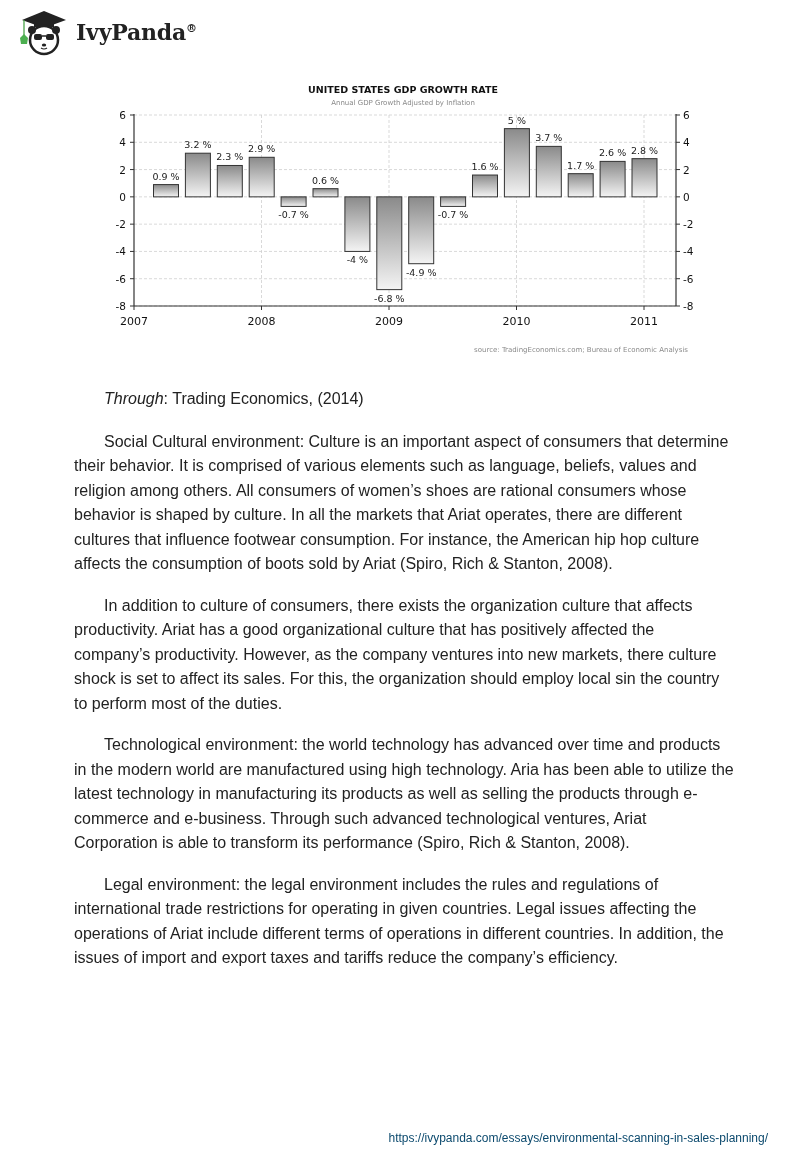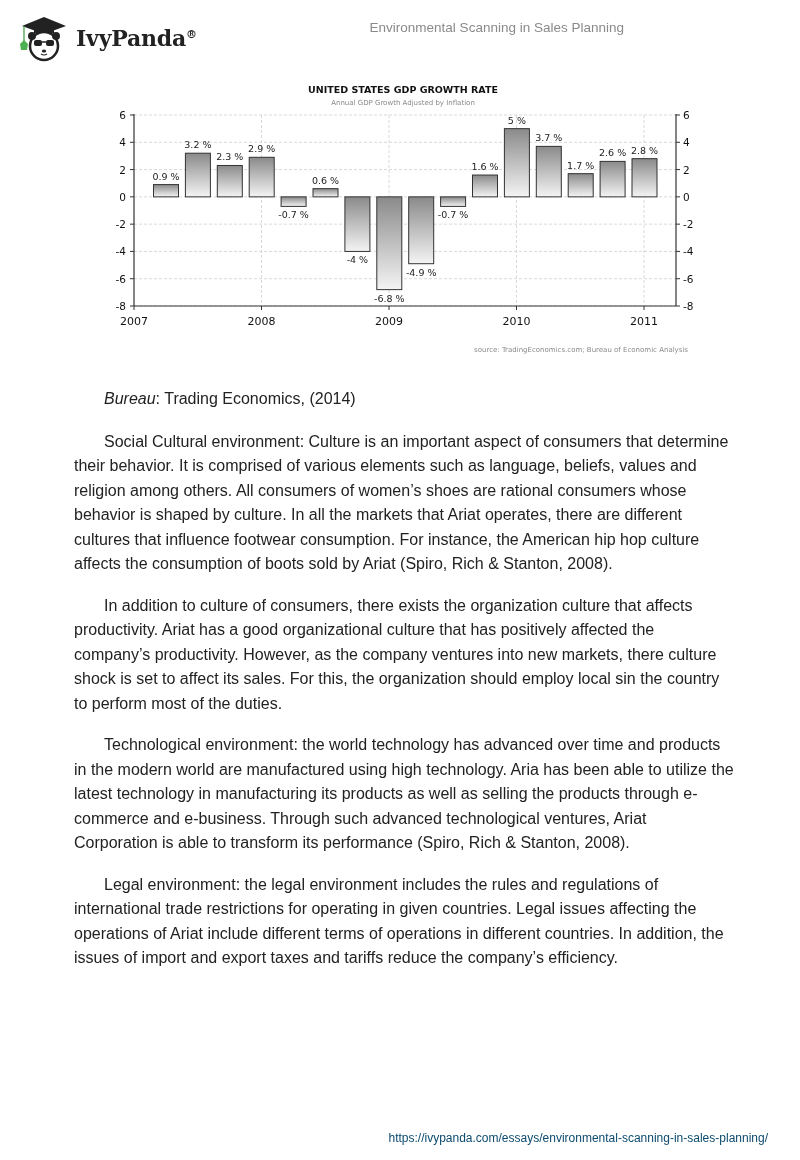--- a/index.html
+++ b/index.html
@@ -1,17 +1,17 @@
 <!DOCTYPE html>
 <html><head>
 <meta charset="utf-8">
 <style>
   html, body { margin: 0; padding: 0; background: #ffffff; }
   body { width: 800px; height: 1160px; position: relative; overflow: hidden; font-family: "Liberation Sans", sans-serif; color: #222; }
-  .header { position: absolute; top: 6px; left: 0; width: 656px; height: 60px; }
+  .header { position: absolute; top: 0; left: 0; width: 656px; height: 60px; padding-left: 24px; }
   .logo { position: absolute; left: 16px; top: 8px; display: flex; align-items: center; }
   .logo svg { width: 56px; height: 48px; }
   .logo-text { font-family: "DejaVu Serif", serif; font-weight: bold; font-size: 22px; color: #222; margin-left: 4px; letter-spacing: -0.2px; }
   .logo-text sup { font-size: 11px; }
   .doc-title { position: absolute; right: 32px; top: 14px; font-size: 13.5px; color: #8a8a8a; }
   .chart-wrap { position: absolute; left: 98px; top: 80px; width: 610px; height: 280px; }
   .chart-wrap svg { width: 610px; height: 280px; display: block; }
   .content { position: absolute; left: 74px; top: 387px; width: 660px; font-size: 16px; line-height: 24.5px; color: #222; }
   .content p { margin: 0 0 17px 0; text-indent: 30px; }
   .content p.source { margin-bottom: 18px; }
@@ -31,21 +31,20 @@
       <circle cx="16" cy="22" r="4" fill="#222"></circle>
       <circle cx="40" cy="22" r="4" fill="#222"></circle>
       <rect x="18" y="26" width="8" height="6" rx="2" fill="#222"></rect>
       <rect x="30" y="26" width="8" height="6" rx="2" fill="#222"></rect>
       <line x1="26" y1="28" x2="30" y2="28" stroke="#222" stroke-width="1.5"></line>
       <ellipse cx="28" cy="37" rx="2.2" ry="1.5" fill="#222"></ellipse>
       <path d="M25,40 Q28,42 31,40" stroke="#222" stroke-width="1.2" fill="none"></path>
     </svg>
     <span class="logo-text"><span>IvyPanda</span><sup>®</sup></span>
   </div>
-  <div class="doc-title">Environmental Scanning in Sales Planning</div>
 </div>
 
 <div class="chart-wrap">
   <svg id="chart-svg" viewBox="0 0 610 280">
     <defs>
       <linearGradient id="barGrad" x1="0" y1="0" x2="0" y2="1">
         <stop offset="0%" stop-color="#8a8a8a"></stop>
         <stop offset="100%" stop-color="#f4f4f4"></stop>
       </linearGradient>
     </defs>
@@ -144,20 +143,20 @@
         <text x="546" y="245" text-anchor="middle" font-size="11" font-family="DejaVu Sans, sans-serif" fill="#111">2011</text>
         <line x1="36" x2="36" y1="34" y2="226" stroke="#333" stroke-width="1.2"></line>
         <line x1="578" x2="578" y1="34" y2="226" stroke="#333" stroke-width="1.2"></line>
         <line x1="36" x2="578" y1="226" y2="226" stroke="#333" stroke-width="1.2"></line>
       </g>
     <text id="chart-source" x="590" y="272" text-anchor="end" font-family="DejaVu Sans, sans-serif" font-size="7" fill="#8a8a8a">source: TradingEconomics.com; Bureau of Economic Analysis</text>
   </svg>
 </div>
 
 <div class="content">
-  <p class="source"><em>Bureau</em><span>: Trading Economics, (2014)</span></p>
+  <p class="source"><em>Through</em><span>: Trading Economics, (2014)</span></p>
   <p>Social Cultural environment: Culture is an important aspect of consumers that determine their behavior. It is comprised of various elements such as language, beliefs, values and religion among others. All consumers of women’s shoes are rational consumers whose behavior is shaped by culture. In all the markets that Ariat operates, there are different cultures that influence footwear consumption. For instance, the American hip hop culture affects the consumption of boots sold by Ariat (Spiro, Rich &amp; Stanton, 2008).</p>
   <p>In addition to culture of consumers, there exists the organization culture that affects productivity. Ariat has a good organizational culture that has positively affected the company’s productivity. However, as the company ventures into new markets, there culture shock is set to affect its sales. For this, the organization should employ local sin the country to perform most of the duties.</p>
   <p>Technological environment: the world technology has advanced over time and products in the modern world are manufactured using high technology. Aria has been able to utilize the latest technology in manufacturing its products as well as selling the products through e-commerce and e-business. Through such advanced technological ventures, Ariat Corporation is able to transform its performance (Spiro, Rich &amp; Stanton, 2008).</p>
   <p>Legal environment: the legal environment includes the rules and regulations of international trade restrictions for operating in given countries. Legal issues affecting the operations of Ariat include different terms of operations in different countries. In addition, the issues of import and export taxes and tariffs reduce the company’s efficiency.</p>
 </div>
 
 <div class="footer-url">https://ivypanda.com/essays/environmental-scanning-in-sales-planning/</div>
 
 </body></html>

